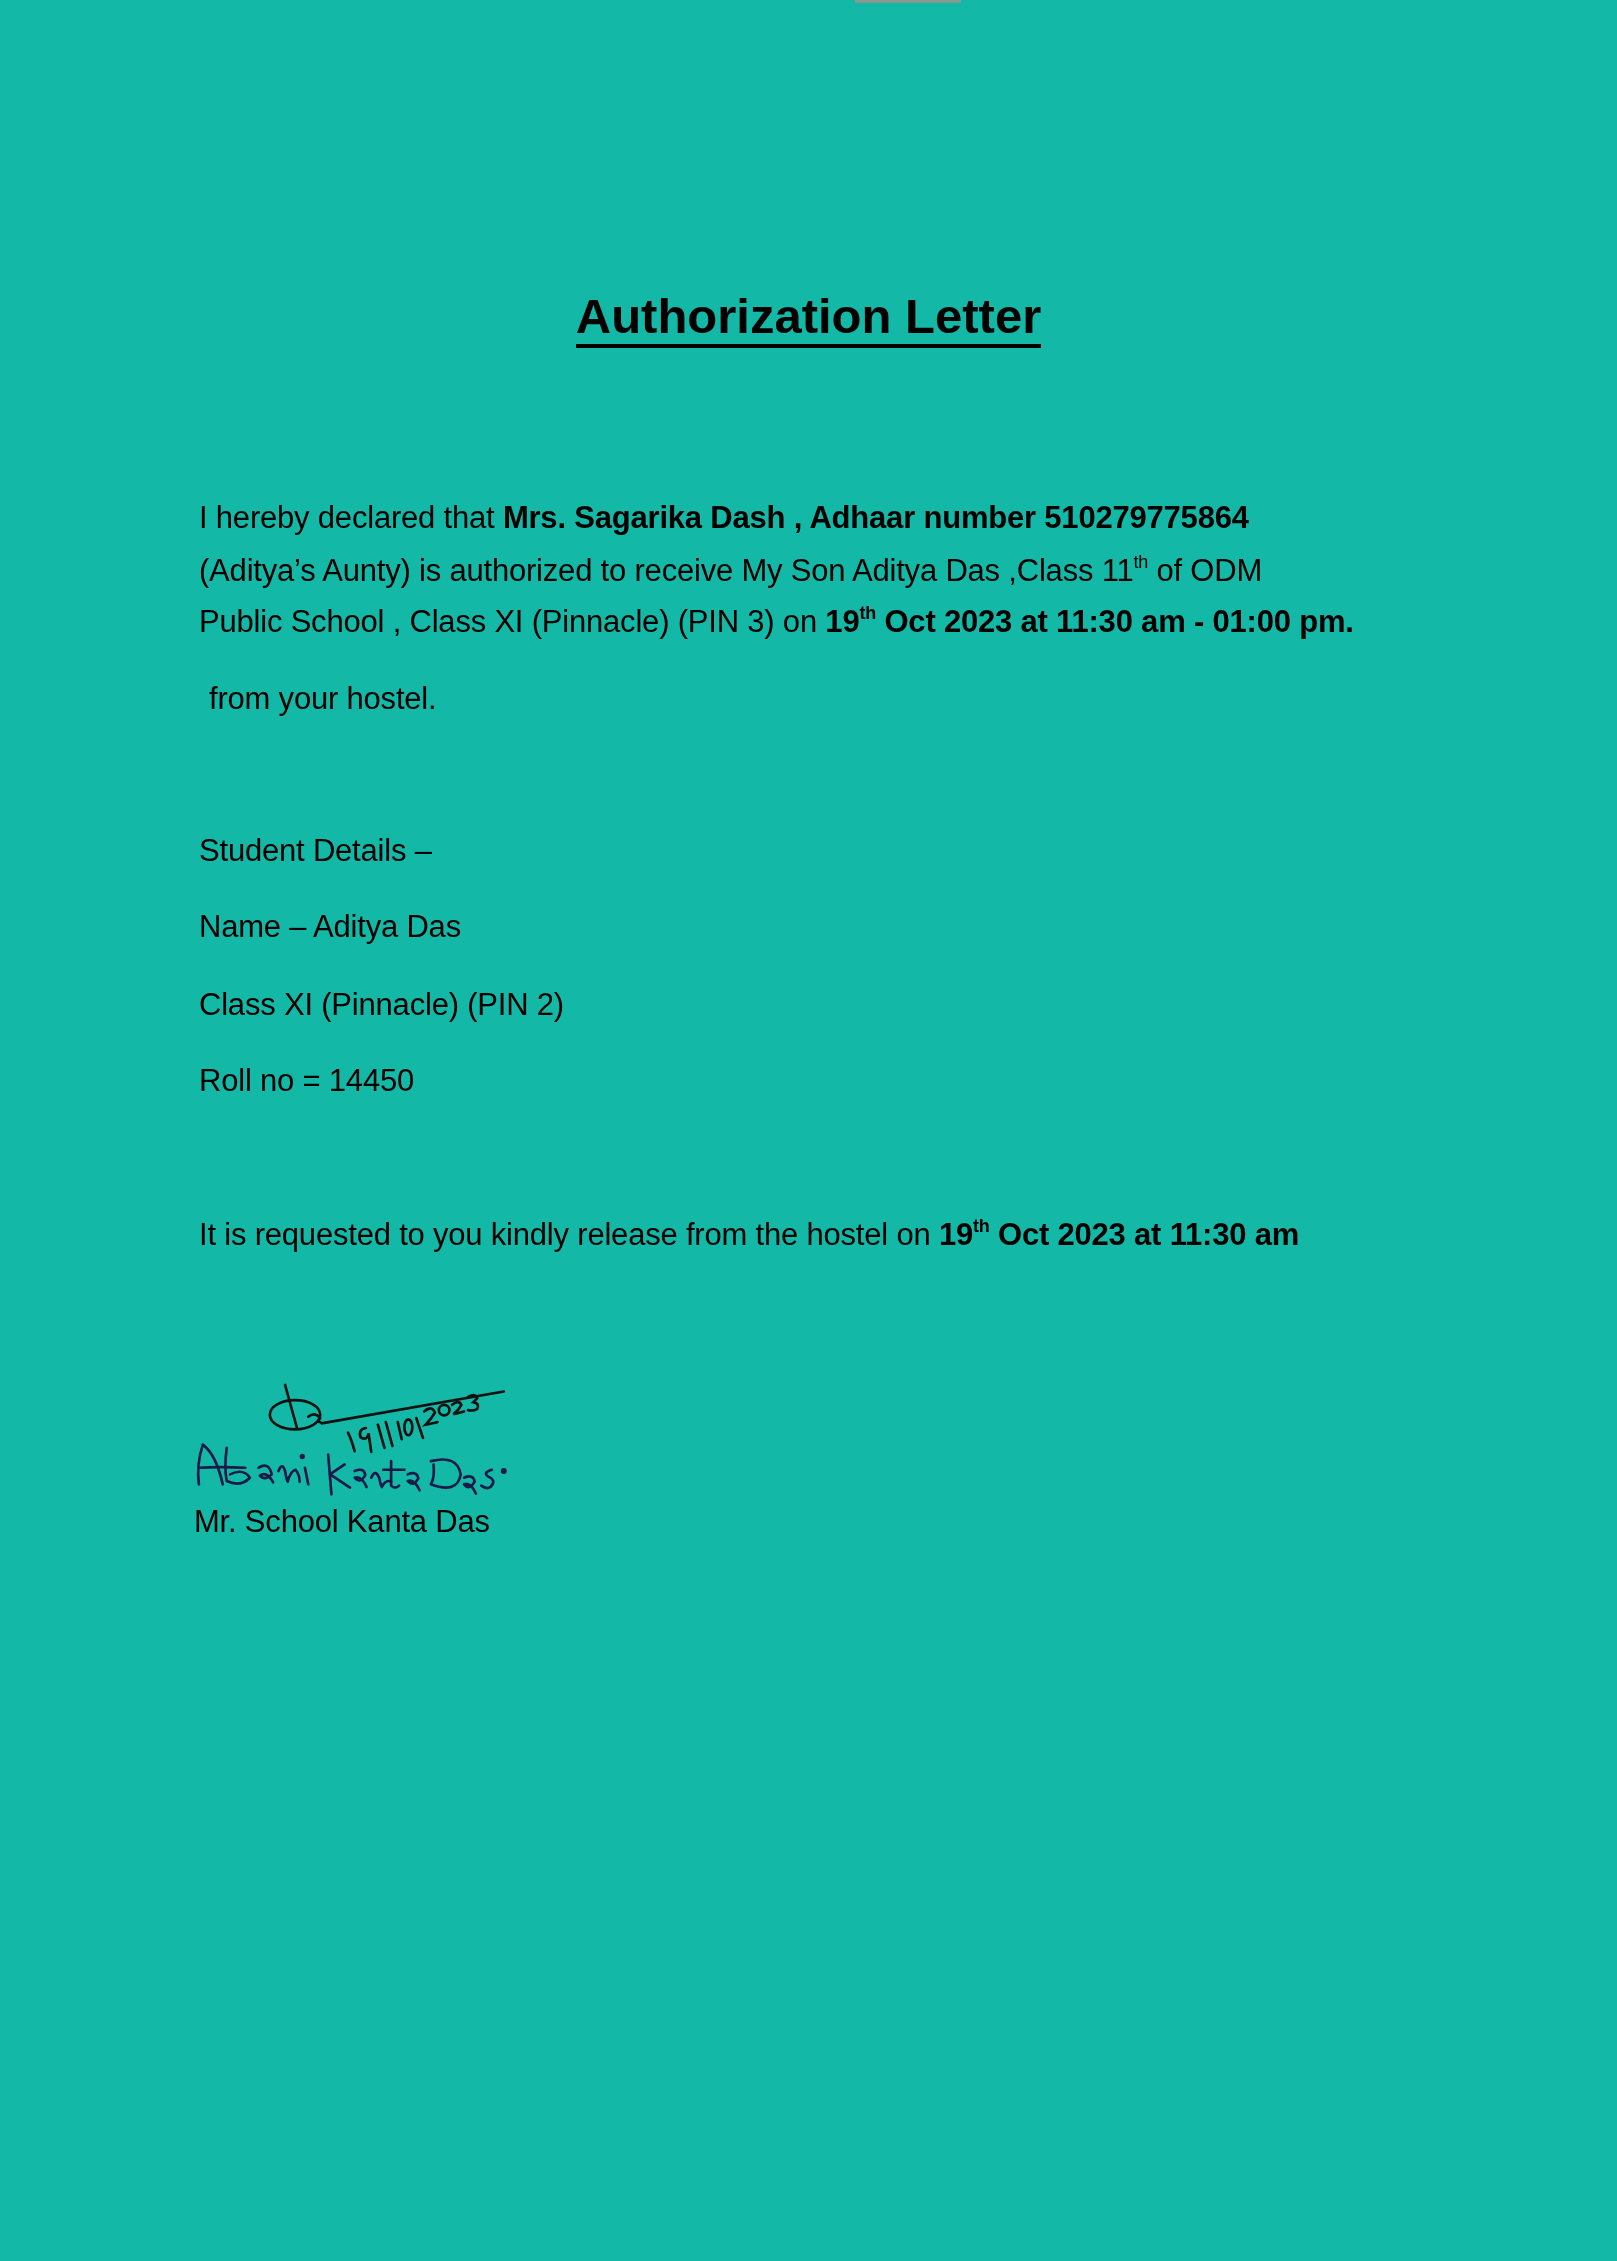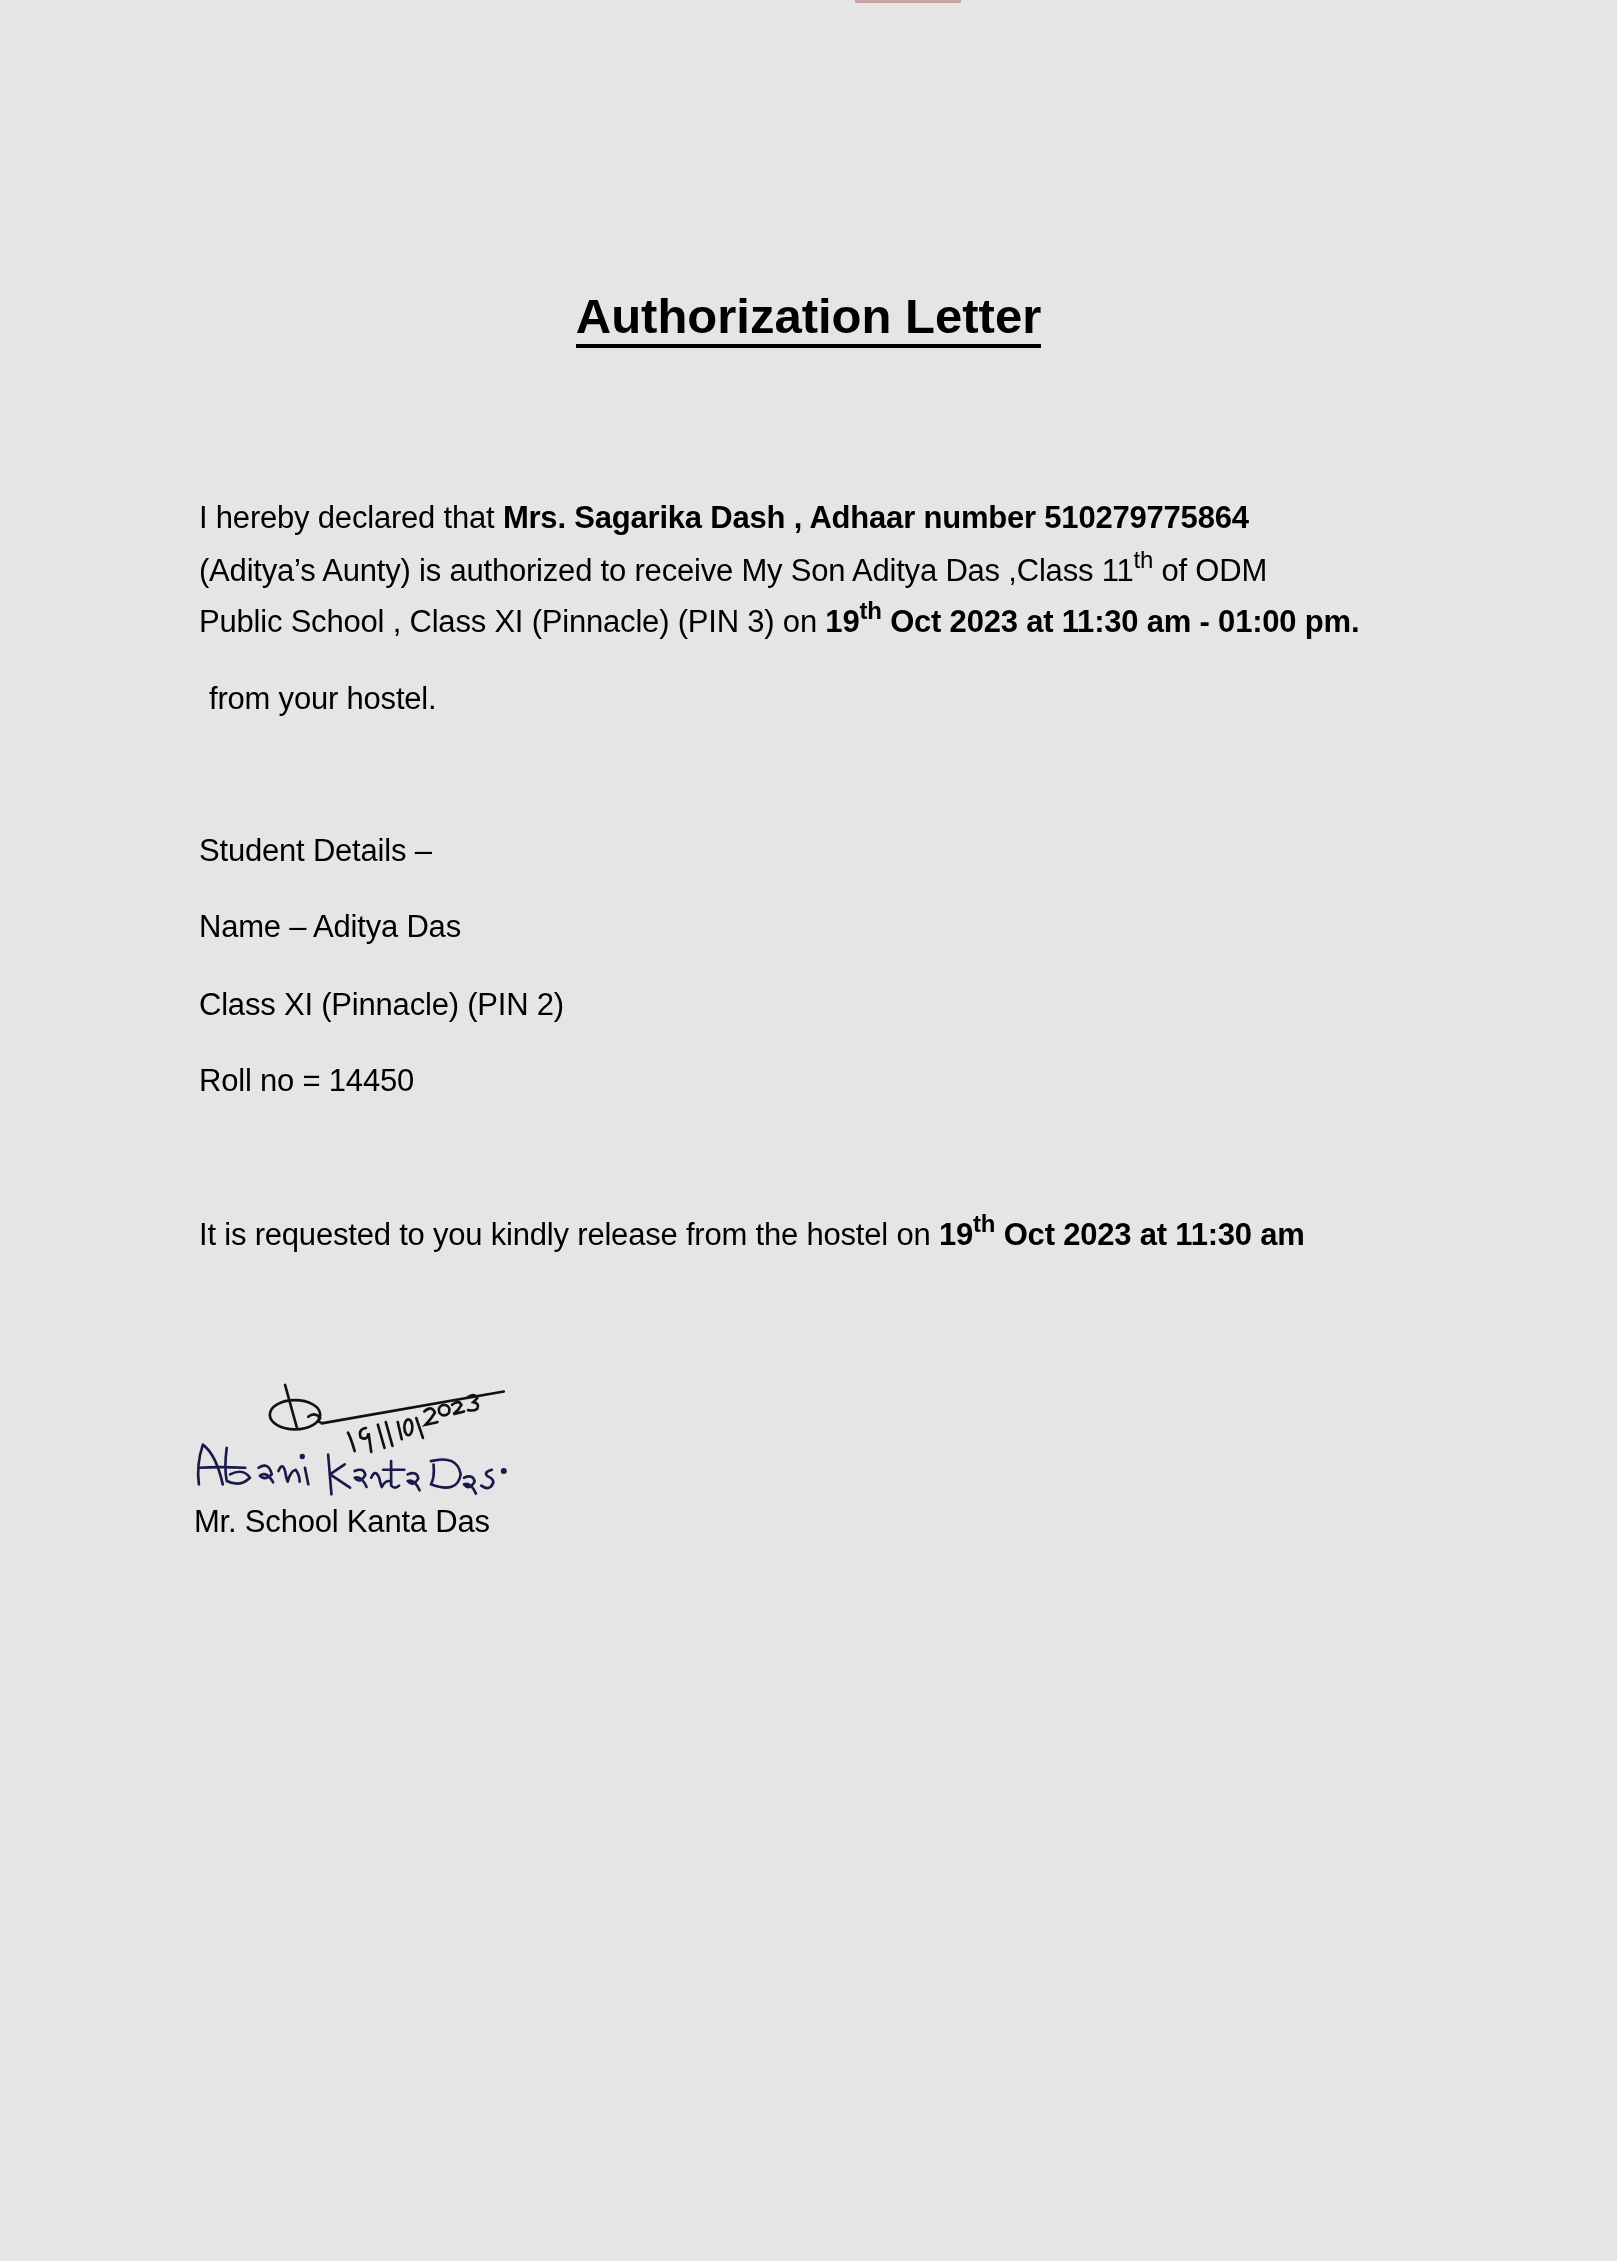--- a/index.html
+++ b/index.html
@@ -1,35 +1,35 @@
 <!DOCTYPE html>
 <html style="font-size:10.6px"><head>
   <meta charset="utf-8">
   <style>
     html, body { margin: 0; padding: 0; background: #ffffff; }
     body {
       width: 1617px; height: 2261px; position: relative; overflow: hidden;
       font-family: "Liberation Sans", sans-serif; color: #000;
     }
-    .page { position: absolute; inset: 0; background: #e5e5e5; }
+    .page { position: absolute; inset: 0; background: #14b8a6; }
     .scan-mark {
       position: absolute; top: 0; left: 855px; width: 106px; height: 2.7px;
       background: #b98a8a; opacity: 0.7;
     }
     .title {
       position: absolute; left: 0; width: 1617px; top: 288px;
       text-align: center; font-size: 49px; font-weight: bold; letter-spacing: 0px;
     }
     .title span { border-bottom: 4px solid #000; padding-bottom: 1.3px; }
     .line {
       position: absolute; left: 199px; font-size: 31px; white-space: nowrap;
       line-height: 1; letter-spacing: -0.2px;
     }
     .b { font-weight: bold; }
-    sup { font-size: 24px; vertical-align: 13.3px; line-height: 0; }
+    sup { font-size: 18px; vertical-align: 13.3px; line-height: 0; }
     .sig { position: absolute; left: 179px; top: 1345px; width: 464px; height: 166px; }
   </style>
 </head>
 <body>
 
 <div class="page">
   <div class="scan-mark"></div>
 
   <div class="title">
     <span>Authorization Letter</span>

